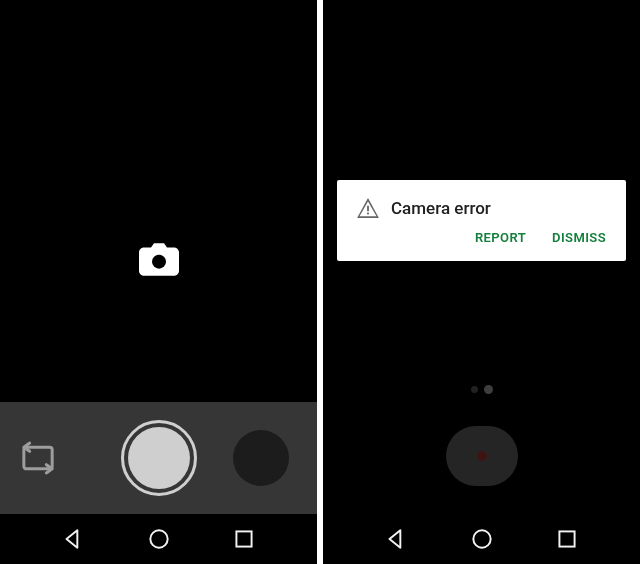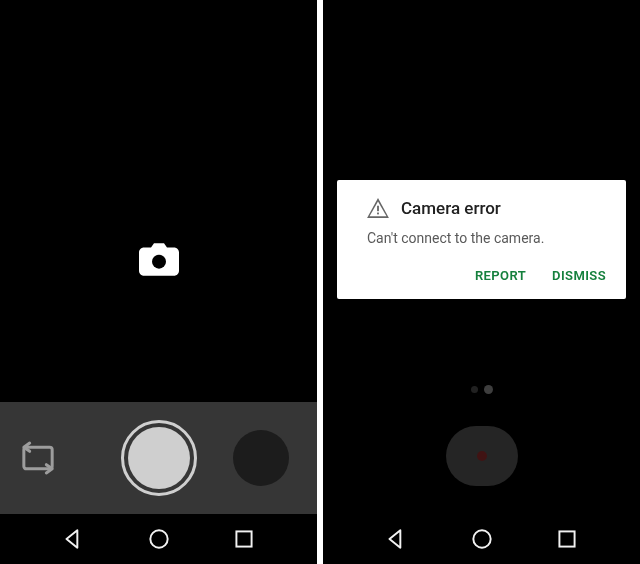--- a/index.html
+++ b/index.html
@@ -133,21 +133,21 @@
     background: rgba(0,0,0,0.55);
   }
   .dialog {
     position: absolute;
     left: 14px;
     right: 14px;
     top: 180px;
     background: #fff;
     border-radius: 2px;
     box-shadow: 0 6px 20px rgba(0,0,0,0.5);
-    padding: 18px 20px 8px 30px;
+    padding: 18px 20px 8px 20px;
     color: #212121;
   }
   .dialog-header {
     display: flex;
     align-items: center;
     gap: 12px;
     margin-bottom: 12px;
   }
   .warning-icon {
     width: 22px;
@@ -265,21 +265,20 @@
         <div class="warning-icon">
           <svg viewBox="0 0 24 22" fill="currentColor">
             <path d="M12 0 L24 22 H0 Z" fill="#666"></path>
             <path d="M12 3.8 L21.3 20.2 H2.7 Z" fill="#fff"></path>
             <rect x="11" y="8.5" width="2" height="6" fill="#666"></rect>
             <rect x="11" y="16" width="2" height="2" fill="#666"></rect>
           </svg>
         </div>
         <div class="dialog-title">Camera error</div>
       </div>
-      <div class="dialog-body">Can't connect to the camera.</div>
       <div class="dialog-actions">
         <span>REPORT</span>
         <span>DISMISS</span>
       </div>
     </div>
 
     <div class="nav-bar">
       <div class="nav-btn">
         <svg viewBox="0 0 24 24" fill="none" stroke="currentColor" stroke-width="1.8" stroke-linejoin="round">
           <path d="M16 4 L6 12 L16 20 Z" fill="none"></path>

